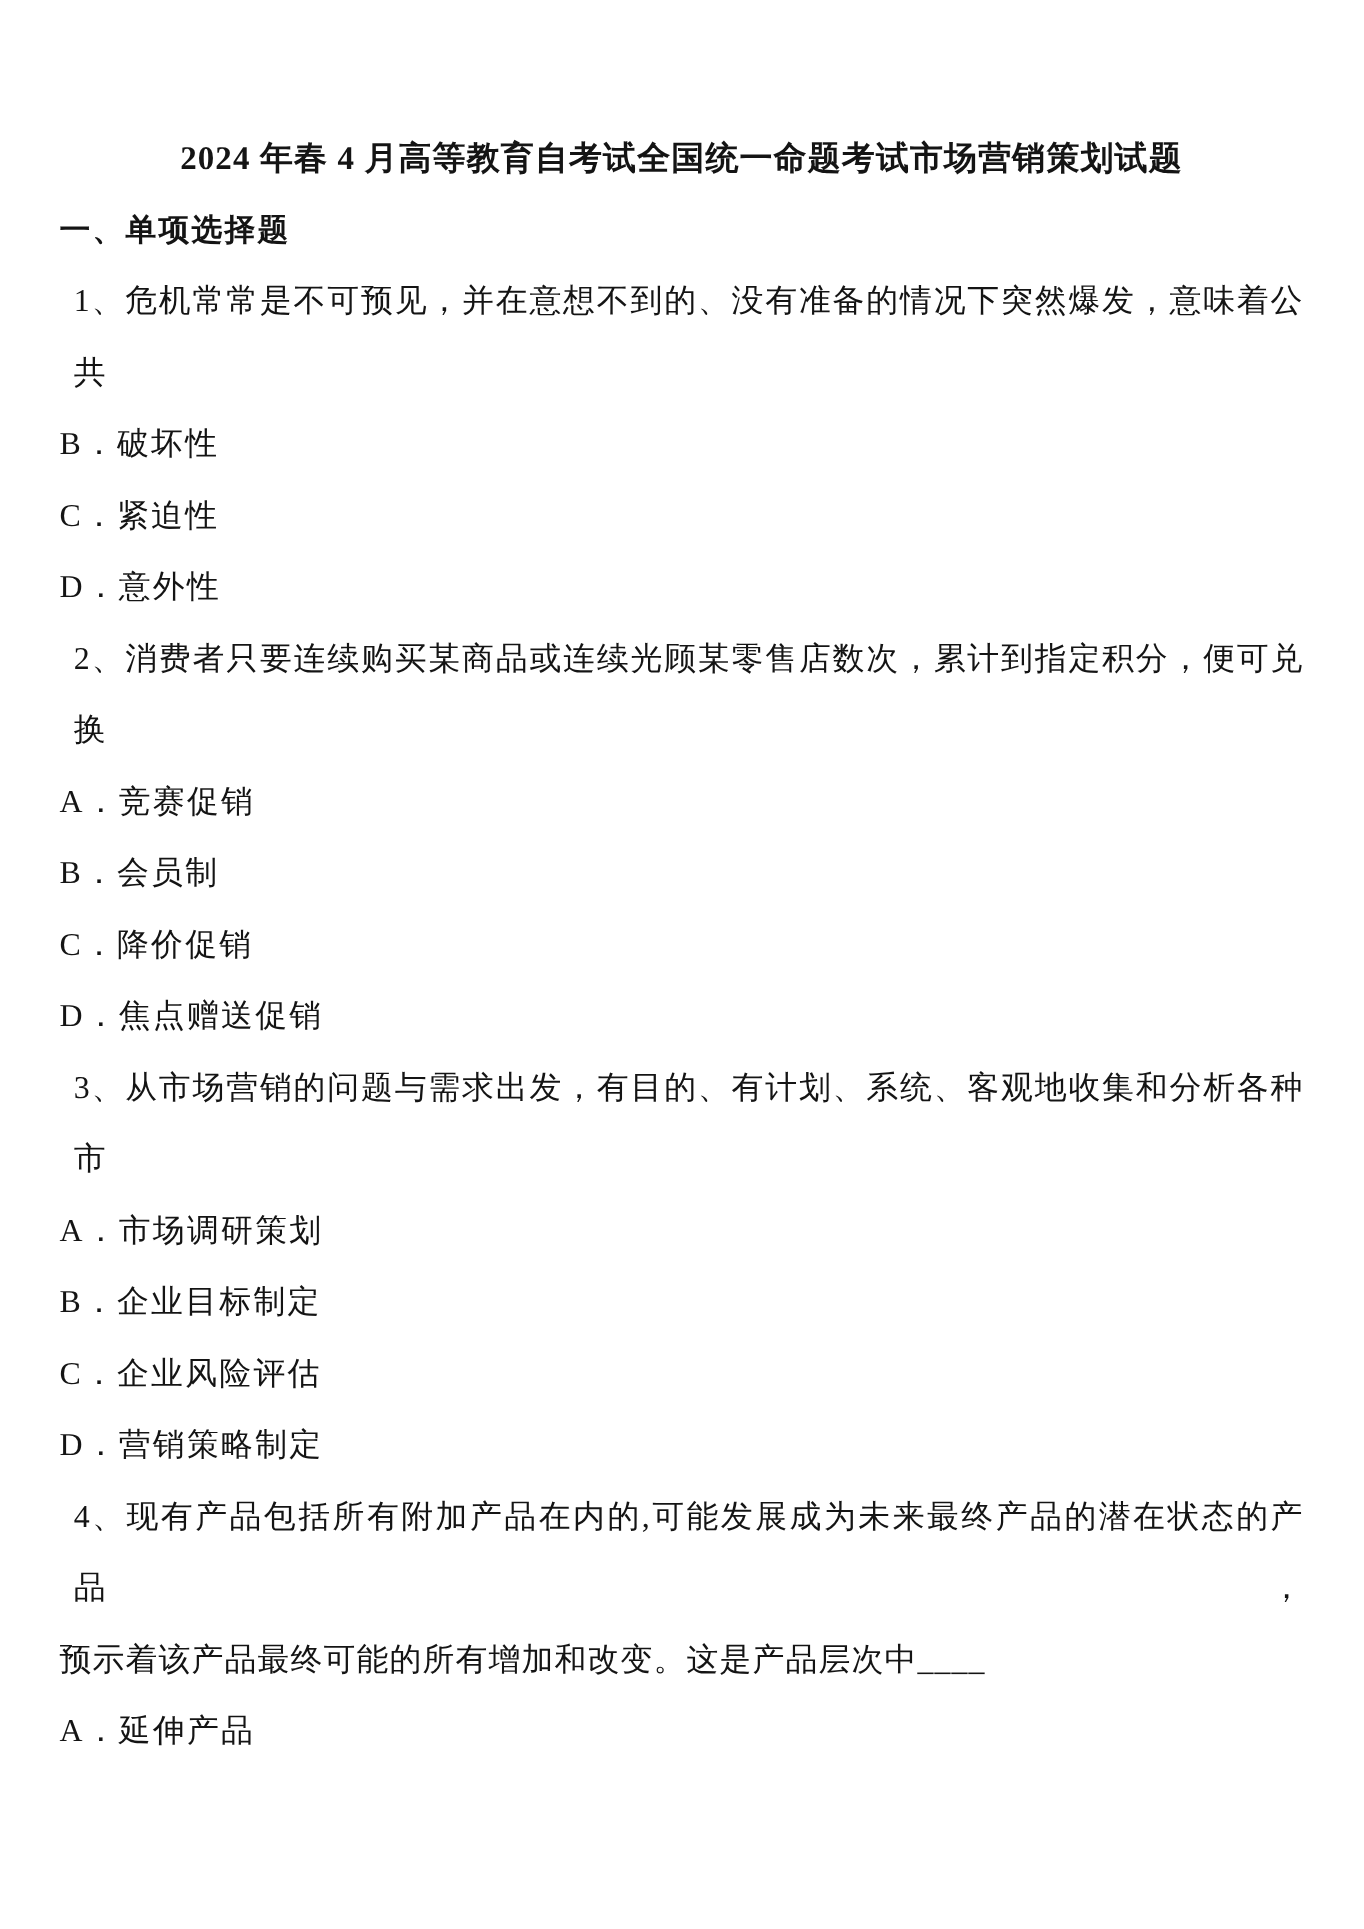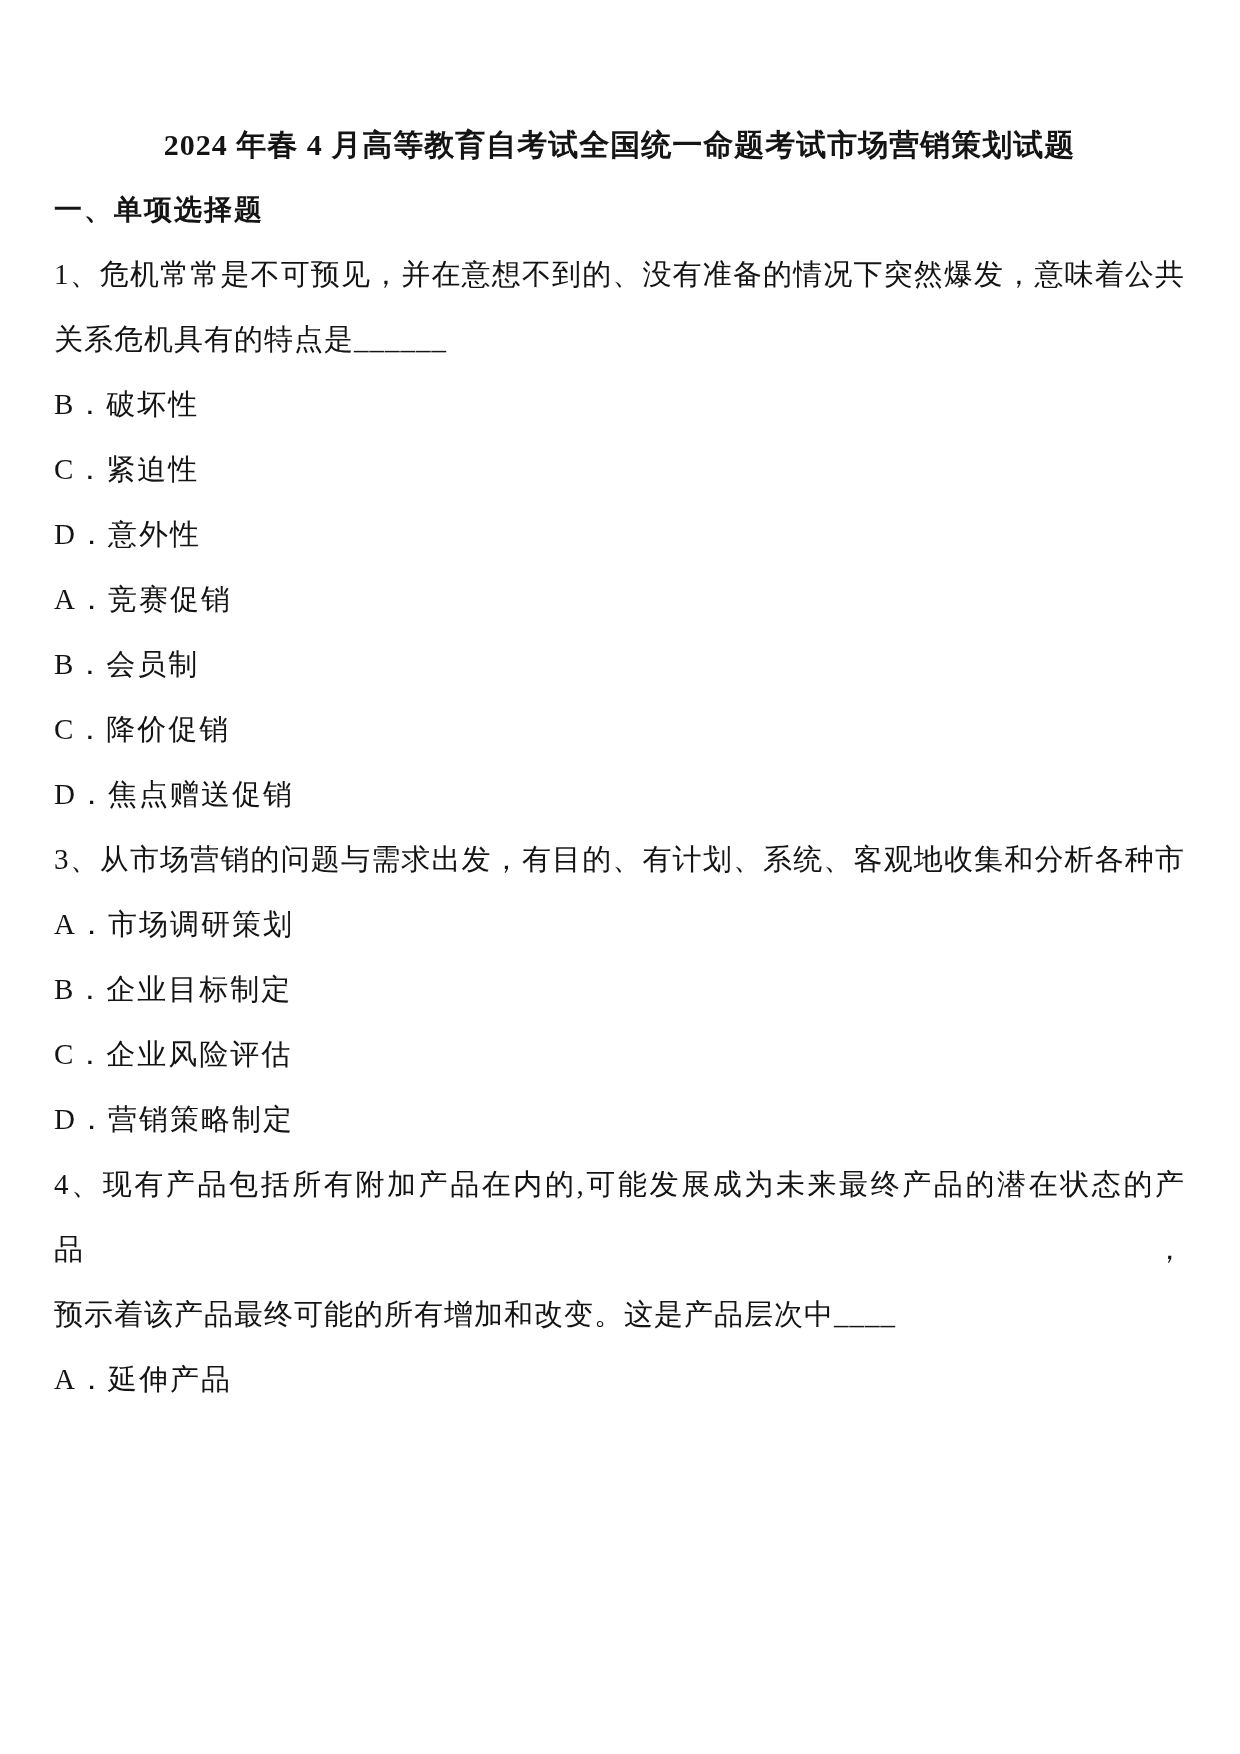--- a/index.html
+++ b/index.html
@@ -24,20 +24,21 @@
     line-height: 65px;
     font-size: 29px;
     letter-spacing: 1px;
     white-space: nowrap;
   }
   
   .line.just {
     white-space: normal;
     text-align: justify;
     text-align-last: justify;
+    margin-left: 13px;
   }
   .title {
     font-size: 30px;
     font-weight: 700;
     text-align: center;
     letter-spacing: 1px;
     white-space: nowrap;
   }
   .heading {
     font-size: 28px;
@@ -52,25 +53,25 @@
 <body>
 
 <div class="page">
   <div class="content">
 
     <div class="line title">2024 年春 4 月高等教育自考试全国统一命题考试市场营销策划试题</div>
 
     <div class="line heading">一、单项选择题</div>
 
     <div class="line just">1、危机常常是不可预见，并在意想不到的、没有准备的情况下突然爆发，意味着公共</div>
-    <div class="line">关系危机具有的特点是______</div>
     <div class="line option">B．破坏性</div>
     <div class="line option">C．紧迫性</div>
     <div class="line option">D．意外性</div>
 
+    <div class="line just">2、消费者只要连续购买某商品或连续光顾某零售店数次，累计到指定积分，便可兑换</div>
     <div class="line option">A．竞赛促销</div>
     <div class="line option">B．会员制</div>
     <div class="line option">C．降价促销</div>
     <div class="line option">D．焦点赠送促销</div>
 
     <div class="line just">3、从市场营销的问题与需求出发，有目的、有计划、系统、客观地收集和分析各种市</div>
     <div class="line option">A．市场调研策划</div>
     <div class="line option">B．企业目标制定</div>
     <div class="line option">C．企业风险评估</div>
     <div class="line option">D．营销策略制定</div>

